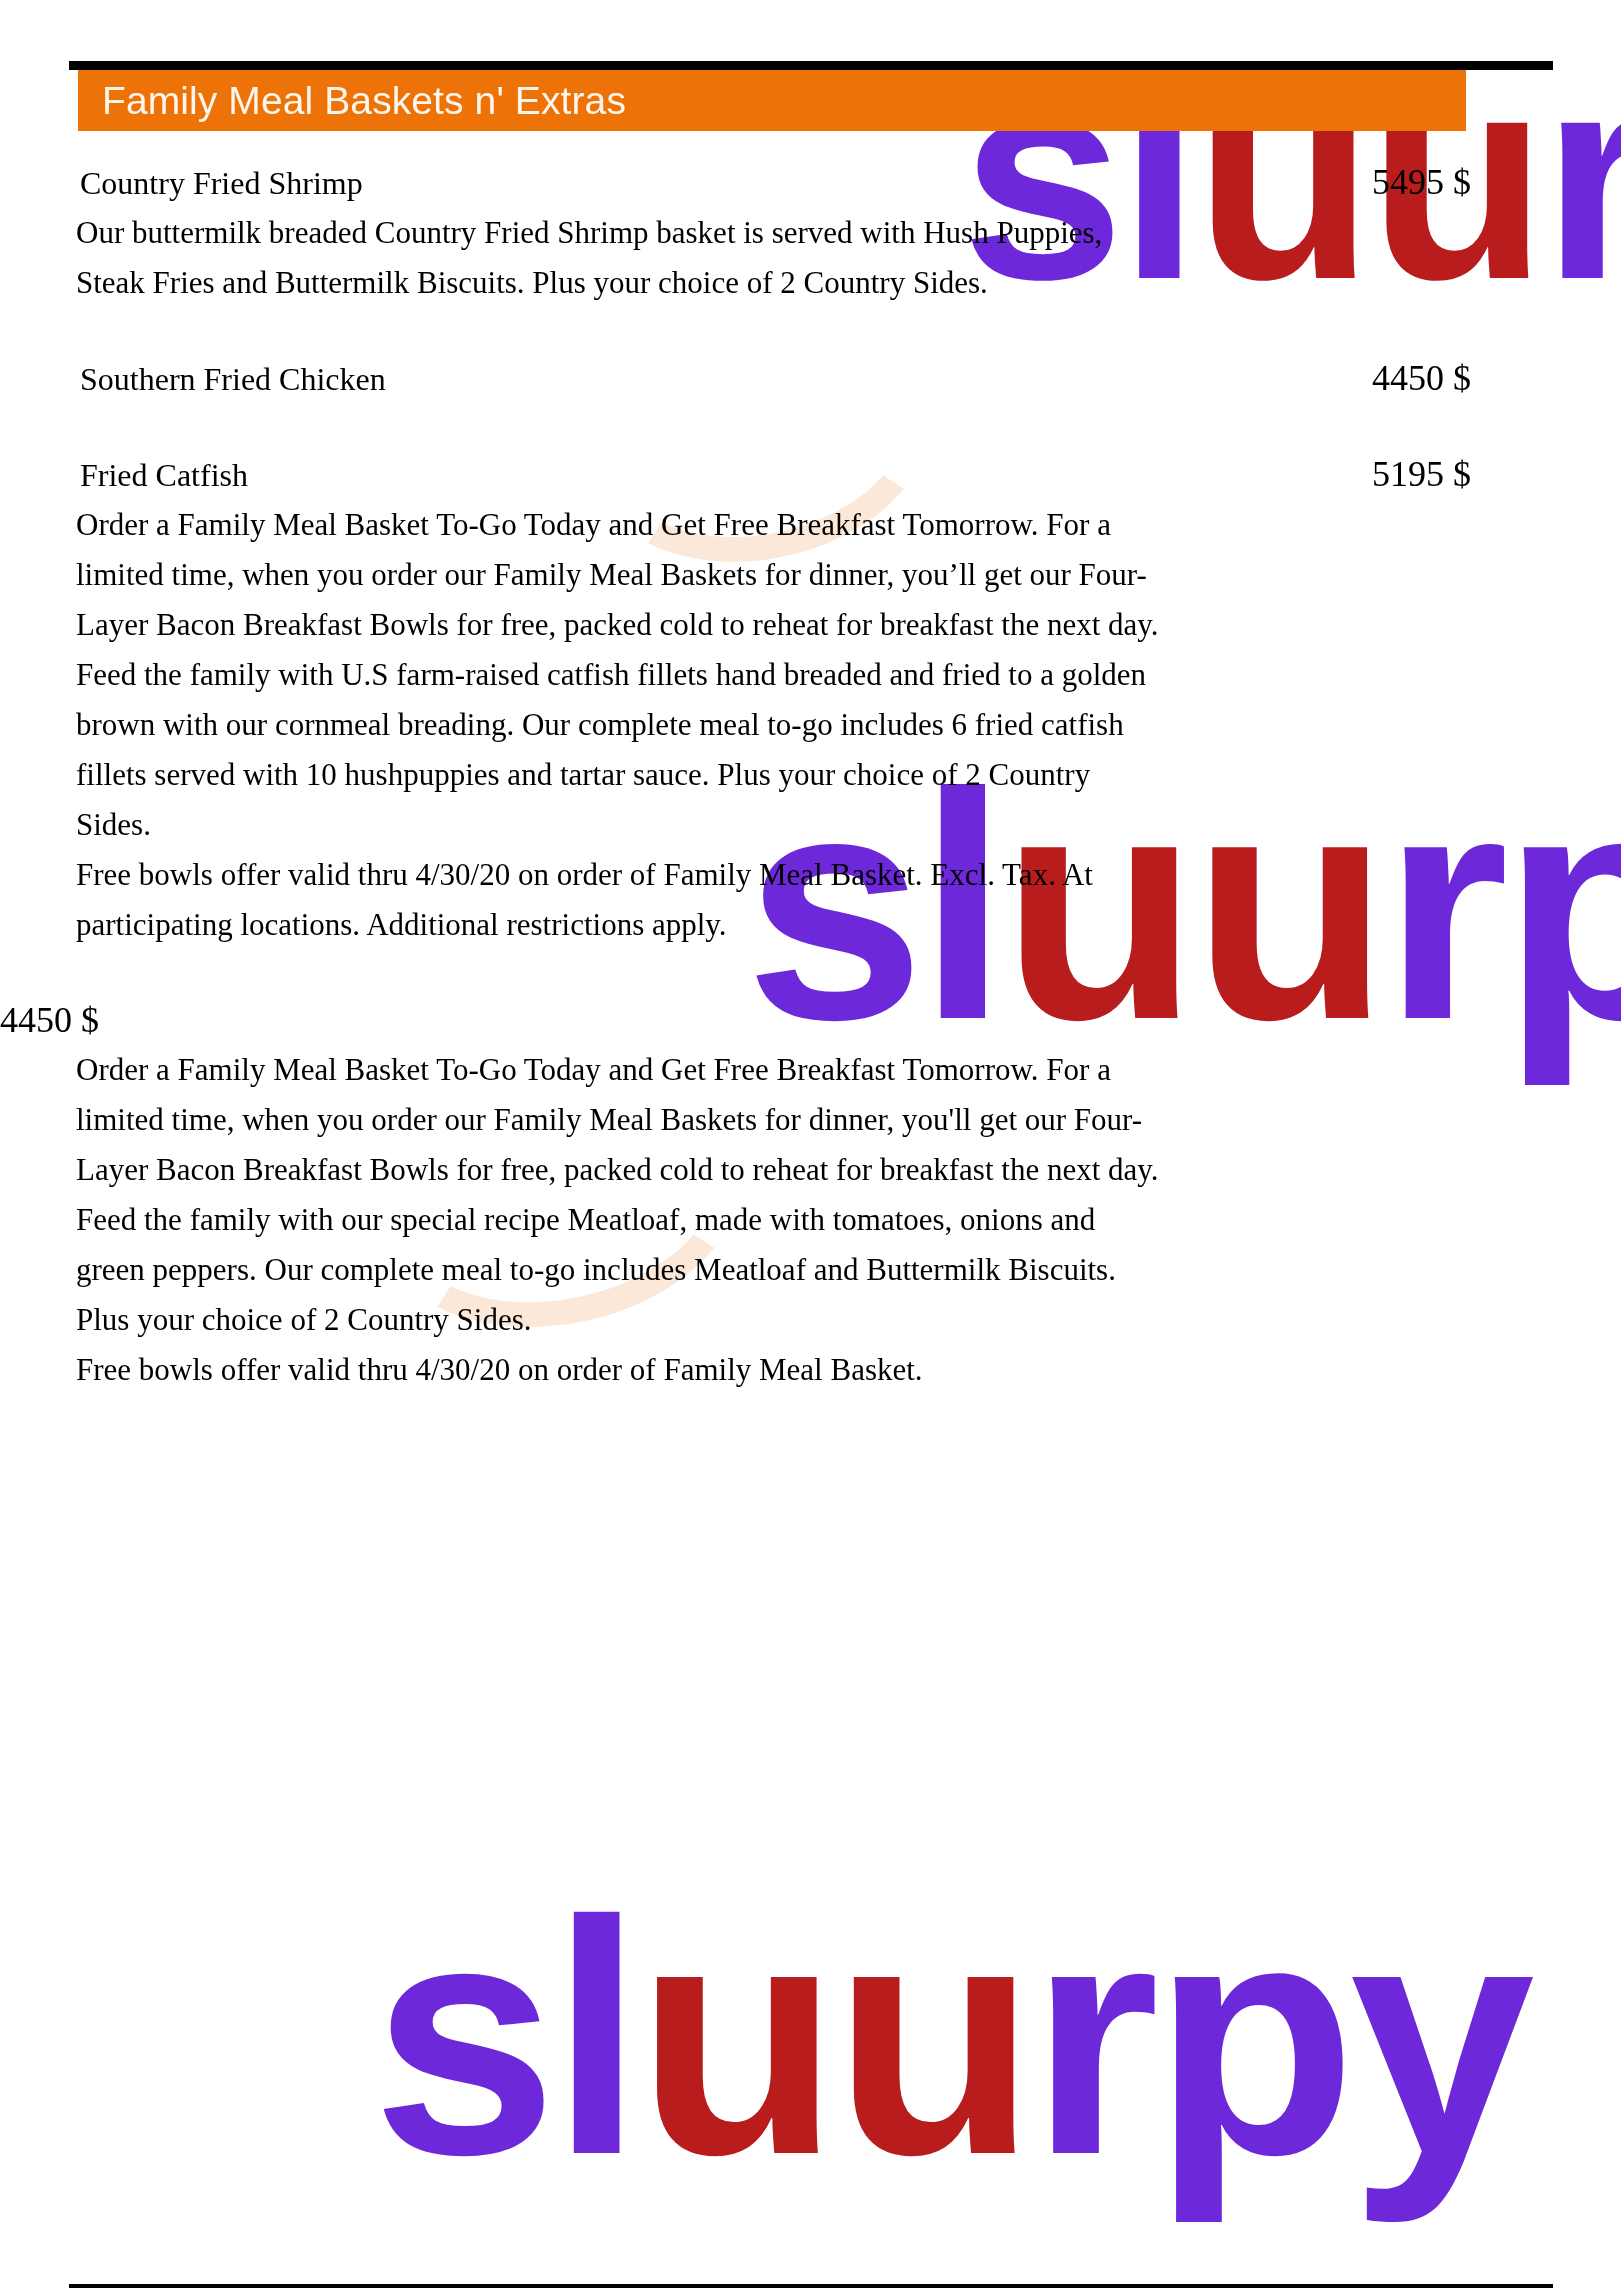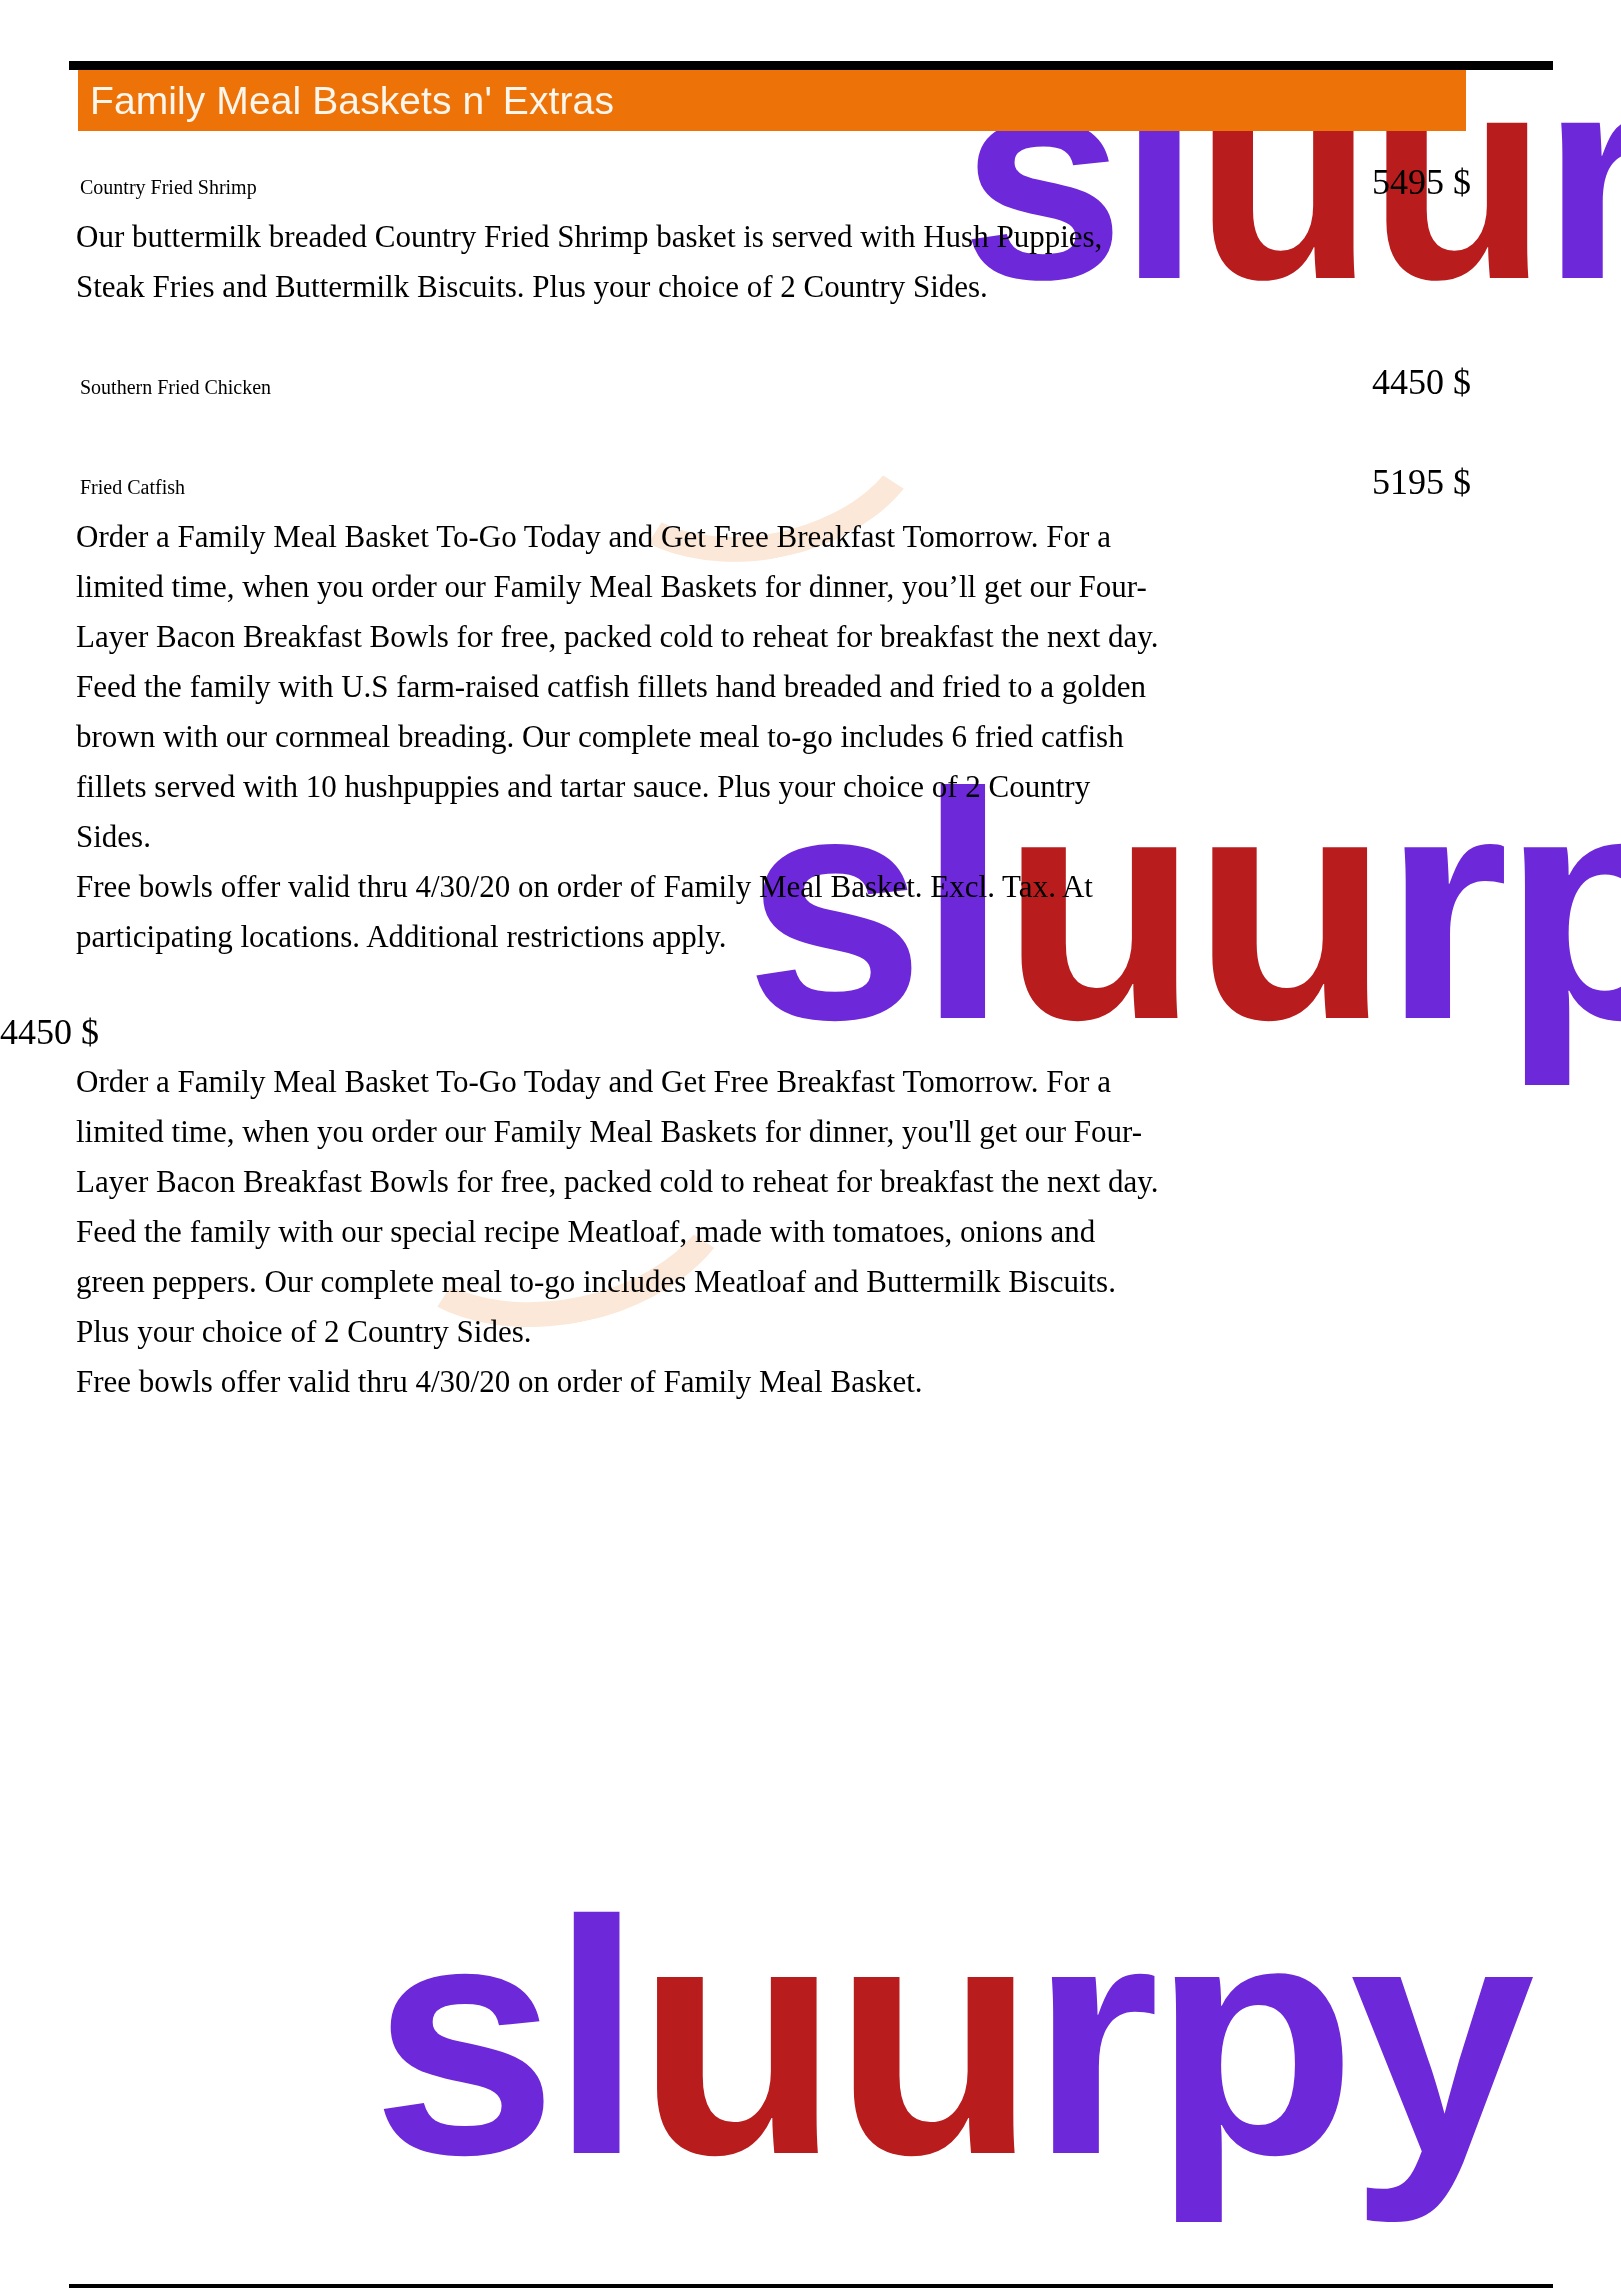--- a/index.html
+++ b/index.html
@@ -71,21 +71,21 @@
     left: 78px;
     top: 70px;
     width: 1388px;
     height: 61px;
     background: #ed7309;
     z-index: 2;
     display: flex;
     align-items: center;
   }
   .section-header h1 {
-    margin: 4px;
+    margin: 16px;
     padding: 0 0 0 8px;
     font-family: "Liberation Sans", "DejaVu Sans", sans-serif;
     font-weight: 400;
     font-size: 39px;
     line-height: 1;
     color: #fdf6ec;
     letter-spacing: 0.1px;
   }
 
   
@@ -100,21 +100,21 @@
     position: relative;
     padding: 0 0 0 0;
     margin: 0 0 45px 0;
   }
   .item-head {
     display: flex;
     align-items: baseline;
     justify-content: space-between;
   }
   .item-name {
-    font-size: 20px;
+    font-size: 32px;
     line-height: 50px;
     padding-left: 80px;
     white-space: nowrap;
   }
   .item-price {
     font-size: 36px;
     line-height: 50px;
     padding-right: 150px;
     white-space: nowrap;
   }

